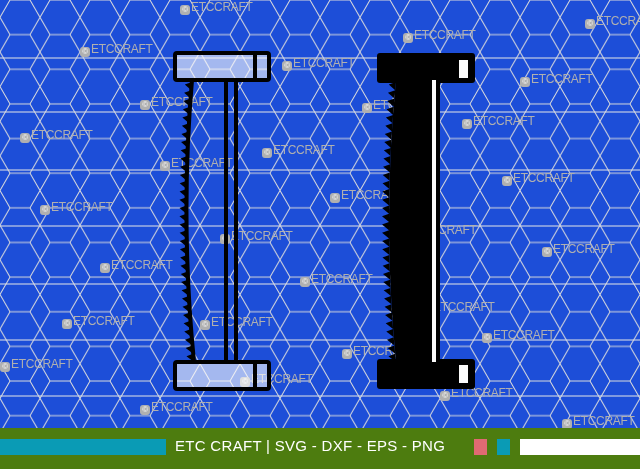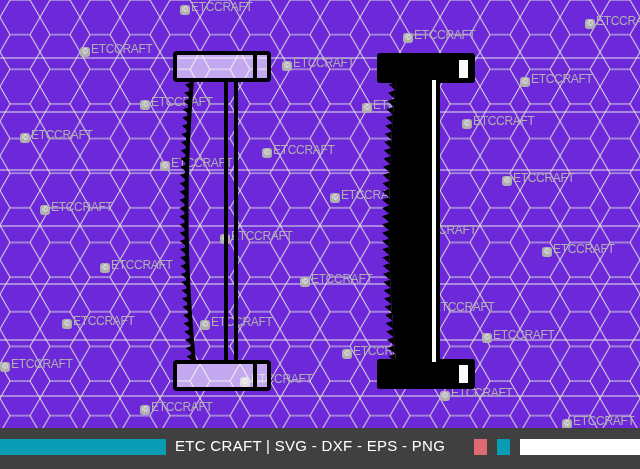--- a/index.html
+++ b/index.html
@@ -1,23 +1,23 @@
 <!DOCTYPE html>
 <html><head>
 <meta charset="utf-8">
 <style>
   html, body { margin: 0; padding: 0; }
   body { width: 640px; height: 469px; overflow: hidden; background: #fafafa; position: relative; font-family: "Liberation Sans", sans-serif; }
-  .canvas { position: absolute; left: 0; top: 0; width: 640px; height: 428px; background: #6d28d9; overflow: hidden; }
+  .canvas { position: absolute; left: 0; top: 0; width: 640px; height: 428px; background: #1d4ed8; overflow: hidden; }
   .hexbg { position: absolute; left: 0; top: 0; width: 640px; height: 428px; }
   .planks { position: absolute; left: 0; top: 0; width: 640px; height: 428px; }
   .wm { position: absolute; font-size: 12px; color: #b0b0b0; letter-spacing: -0.3px; white-space: nowrap; font-family: "Liberation Sans", sans-serif; }
   .wm .c { display: inline-block; width: 10px; height: 10px; border-radius: 3px; background: #b0b0b0; color: #fbfbfb; font-size: 8px; line-height: 10px; text-align: center; margin-right: 1px; vertical-align: -1px; }
   .saw { position: absolute; }
-  .footer { position: absolute; left: 0; top: 428px; width: 640px; height: 41px; background: #404040; }
+  .footer { position: absolute; left: 0; top: 428px; width: 640px; height: 41px; background: #4d7c0f; }
   .bar-left { position: absolute; left: 0; top: 11px; width: 166px; height: 16px; background: #0a9bb5; }
   .footer-text { position: absolute; left: 175px; top: 9px; color: #ffffff; font-size: 15px; letter-spacing: 0.3px; white-space: nowrap; }
   .sw-red { position: absolute; left: 474px; top: 11px; width: 13px; height: 16px; background: #e06a72; }
   .sw-blue { position: absolute; left: 497px; top: 11px; width: 13px; height: 16px; background: #0a9bb5; }
   .bar-right { position: absolute; left: 520px; top: 11px; width: 120px; height: 16px; background: #ffffff; }
 </style>
 </head>
 <body>
 
 <div class="canvas">

